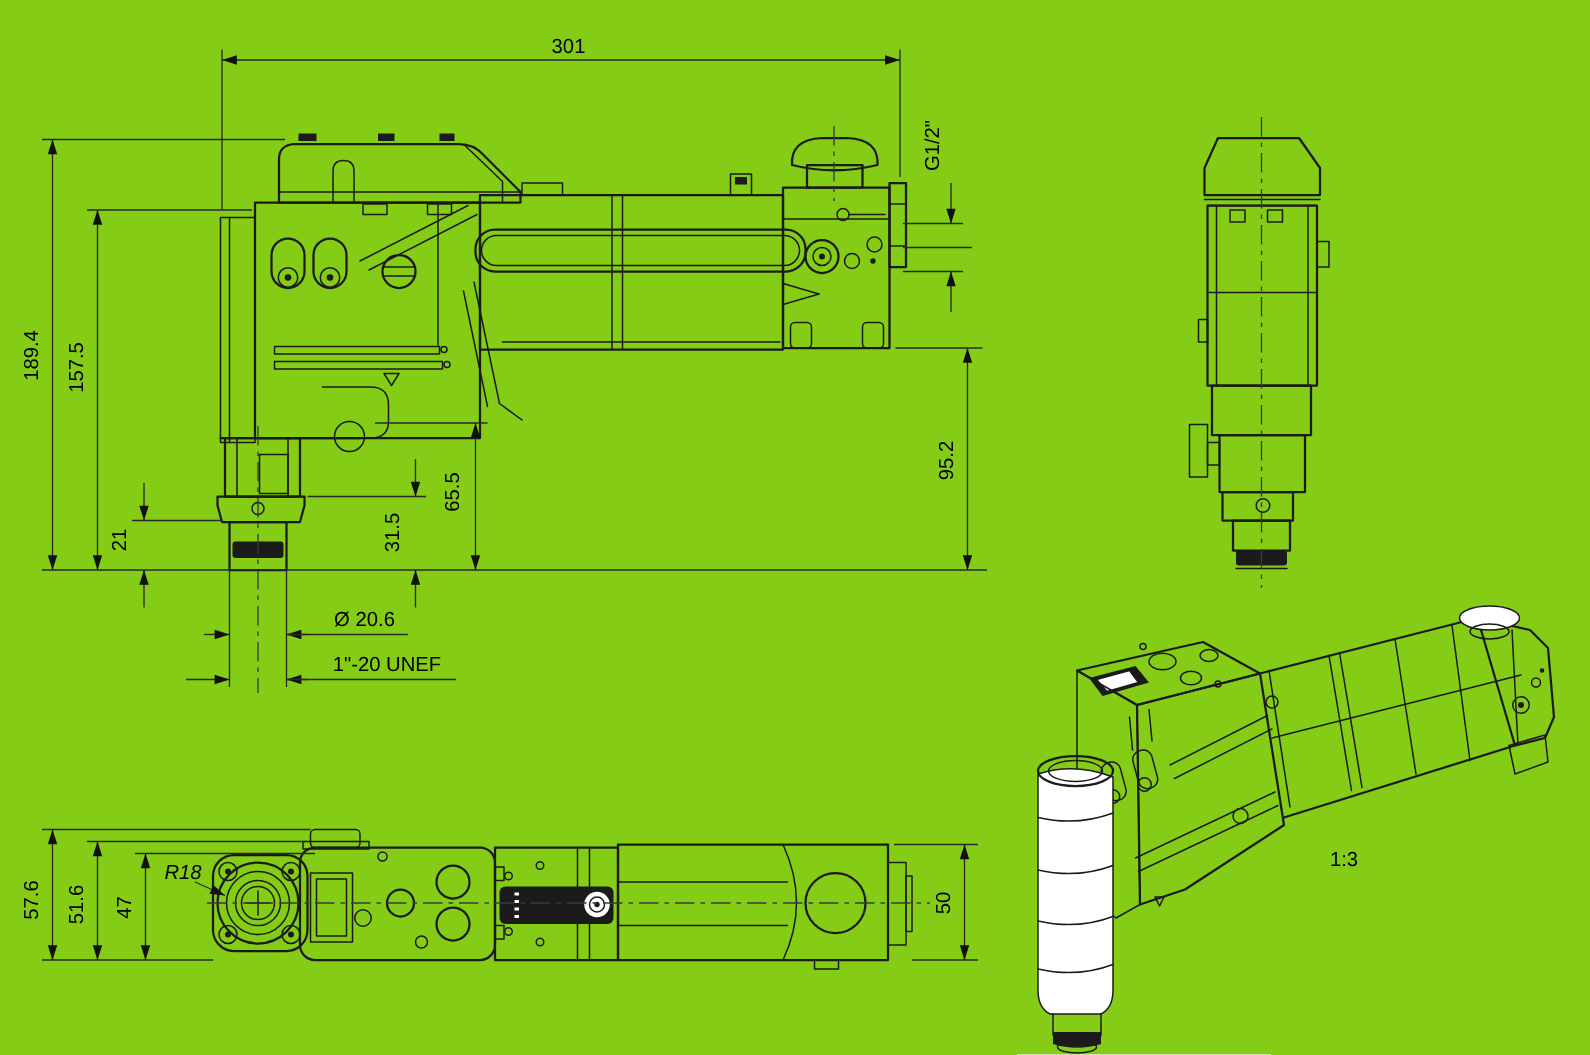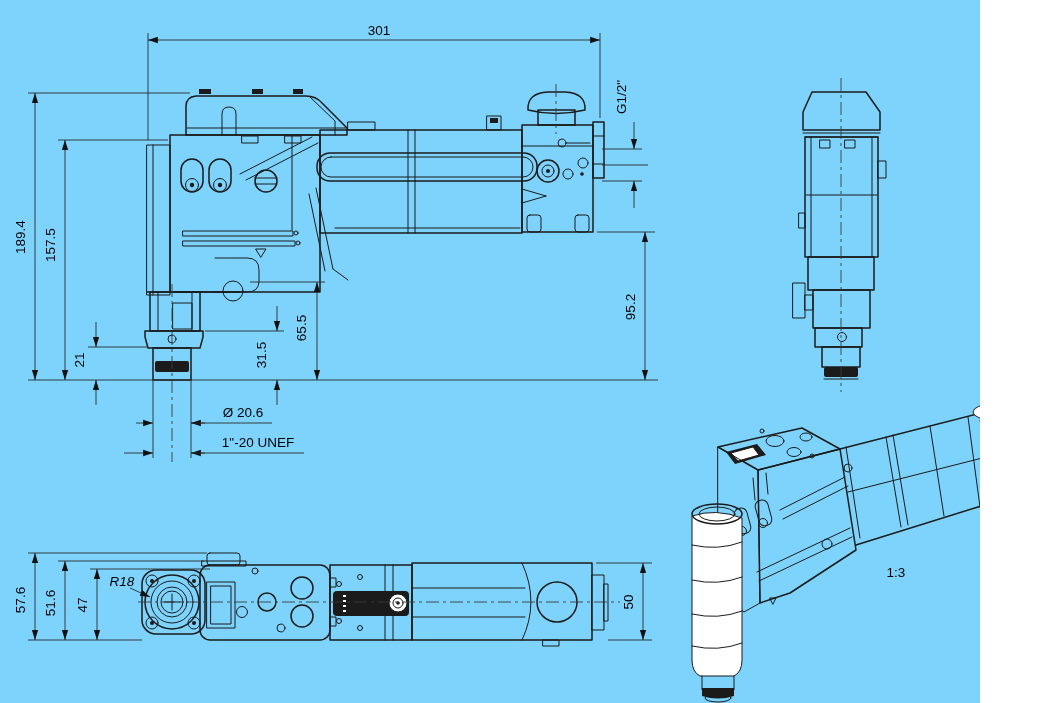--- a/index.html
+++ b/index.html
@@ -1,16 +1,16 @@
 <!DOCTYPE html>
 <html><head>
 <meta charset="utf-8">
 <style>
   html,body{margin:0;padding:0;background:#ffffff;}
-  .page{width:980px;height:703px;position:relative;background:#7dd3fc;overflow:hidden;}
+  .page{width:1060px;height:703px;position:relative;background:#84cc16;overflow:hidden;}
   svg{display:block;}
   
   .o  {fill:none;stroke:#1b1b1b;stroke-width:1.5;stroke-linejoin:round;stroke-linecap:round;}
   .o2 {fill:none;stroke:#1b1b1b;stroke-width:1;stroke-linejoin:round;stroke-linecap:round;}
   .f  {fill:#1b1b1b;stroke:none;}
   .fw {fill:#ffffff;stroke:#1b1b1b;stroke-width:1;}
   
   .d  {fill:none;stroke:#2a2a2a;stroke-width:0.9;}
   .cl {fill:none;stroke:#3a3a3a;stroke-width:0.9;stroke-dasharray:13 4 3 4;}
   text.dt{font:13.5px "Liberation Sans","DejaVu Sans",sans-serif;fill:#000;}

